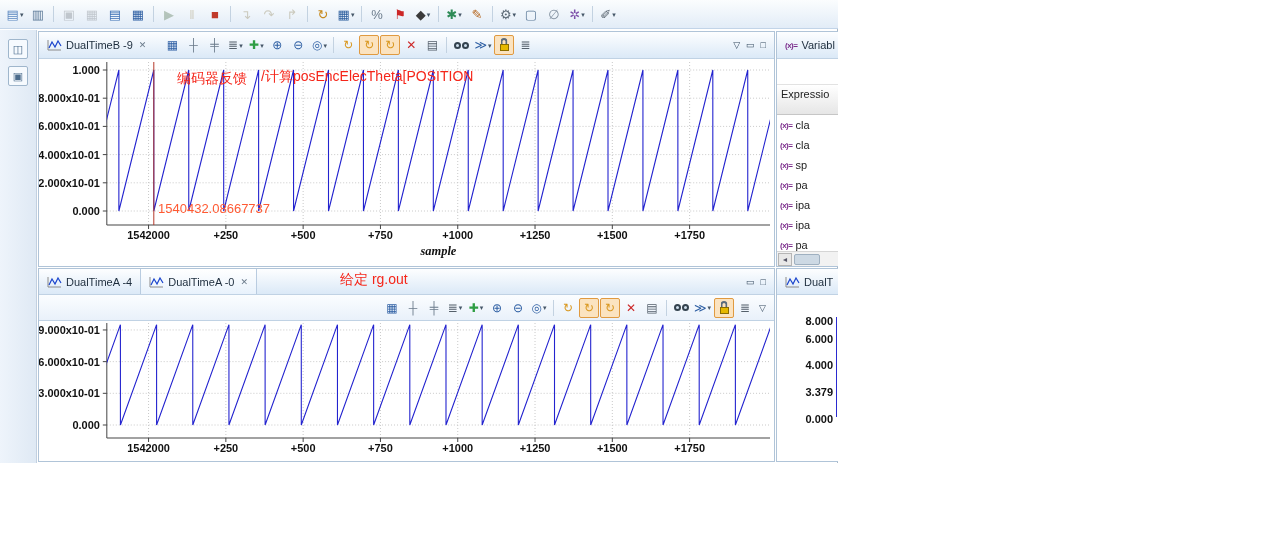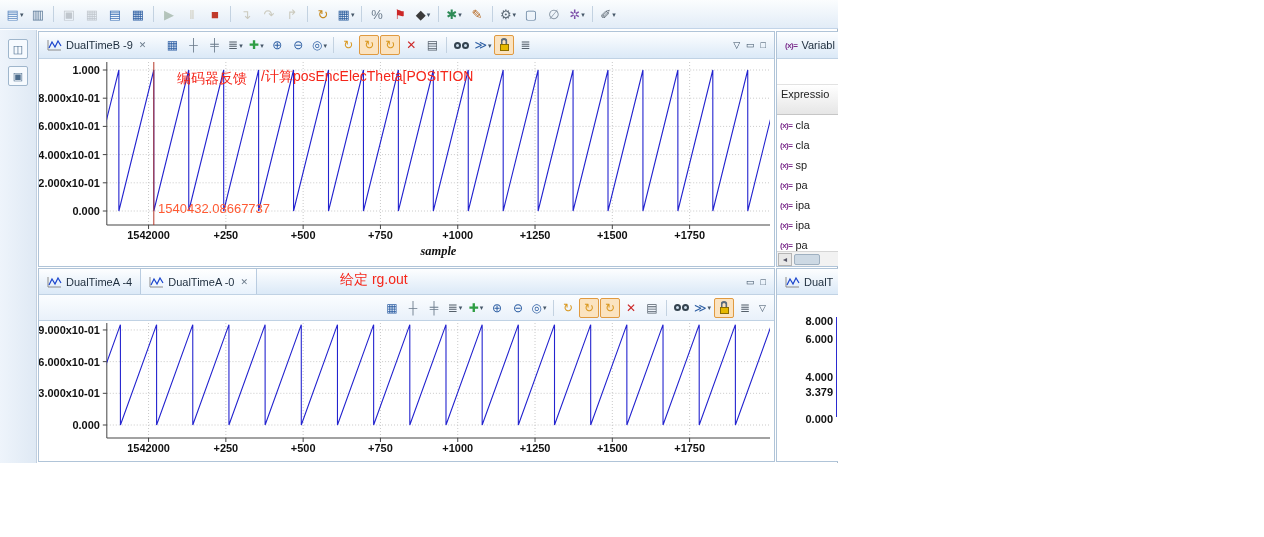--- a/index.html
+++ b/index.html
@@ -526,19 +526,19 @@
           <path d="M1 1v10h13" stroke="#8a8a8a" fill="none"></path>
           <polyline points="2,9 5,3 8,8 11,2 14,7" stroke="#1a44cc" fill="none" stroke-width="1.2"></polyline>
         </svg>
         <span>DualT</span>
       </div>
     </div>
     <div class="mini-body">
       <div class="mini-line"></div>
     <div class="mini-label" style="top: 20px;">8.000</div>
         <div class="mini-label" style="top: 38px; padding-left: 24px;">6.000</div>
-        <div class="mini-label" style="top: 76px;">4.000</div>
+        <div class="mini-label" style="top: 64px;">4.000</div>
         <div class="mini-label" style="top: 91px;">3.379</div>
         <div class="mini-label" style="top: 118px;">0.000</div>
       </div>
   </div>
 
 </div>
 
 </body></html>

